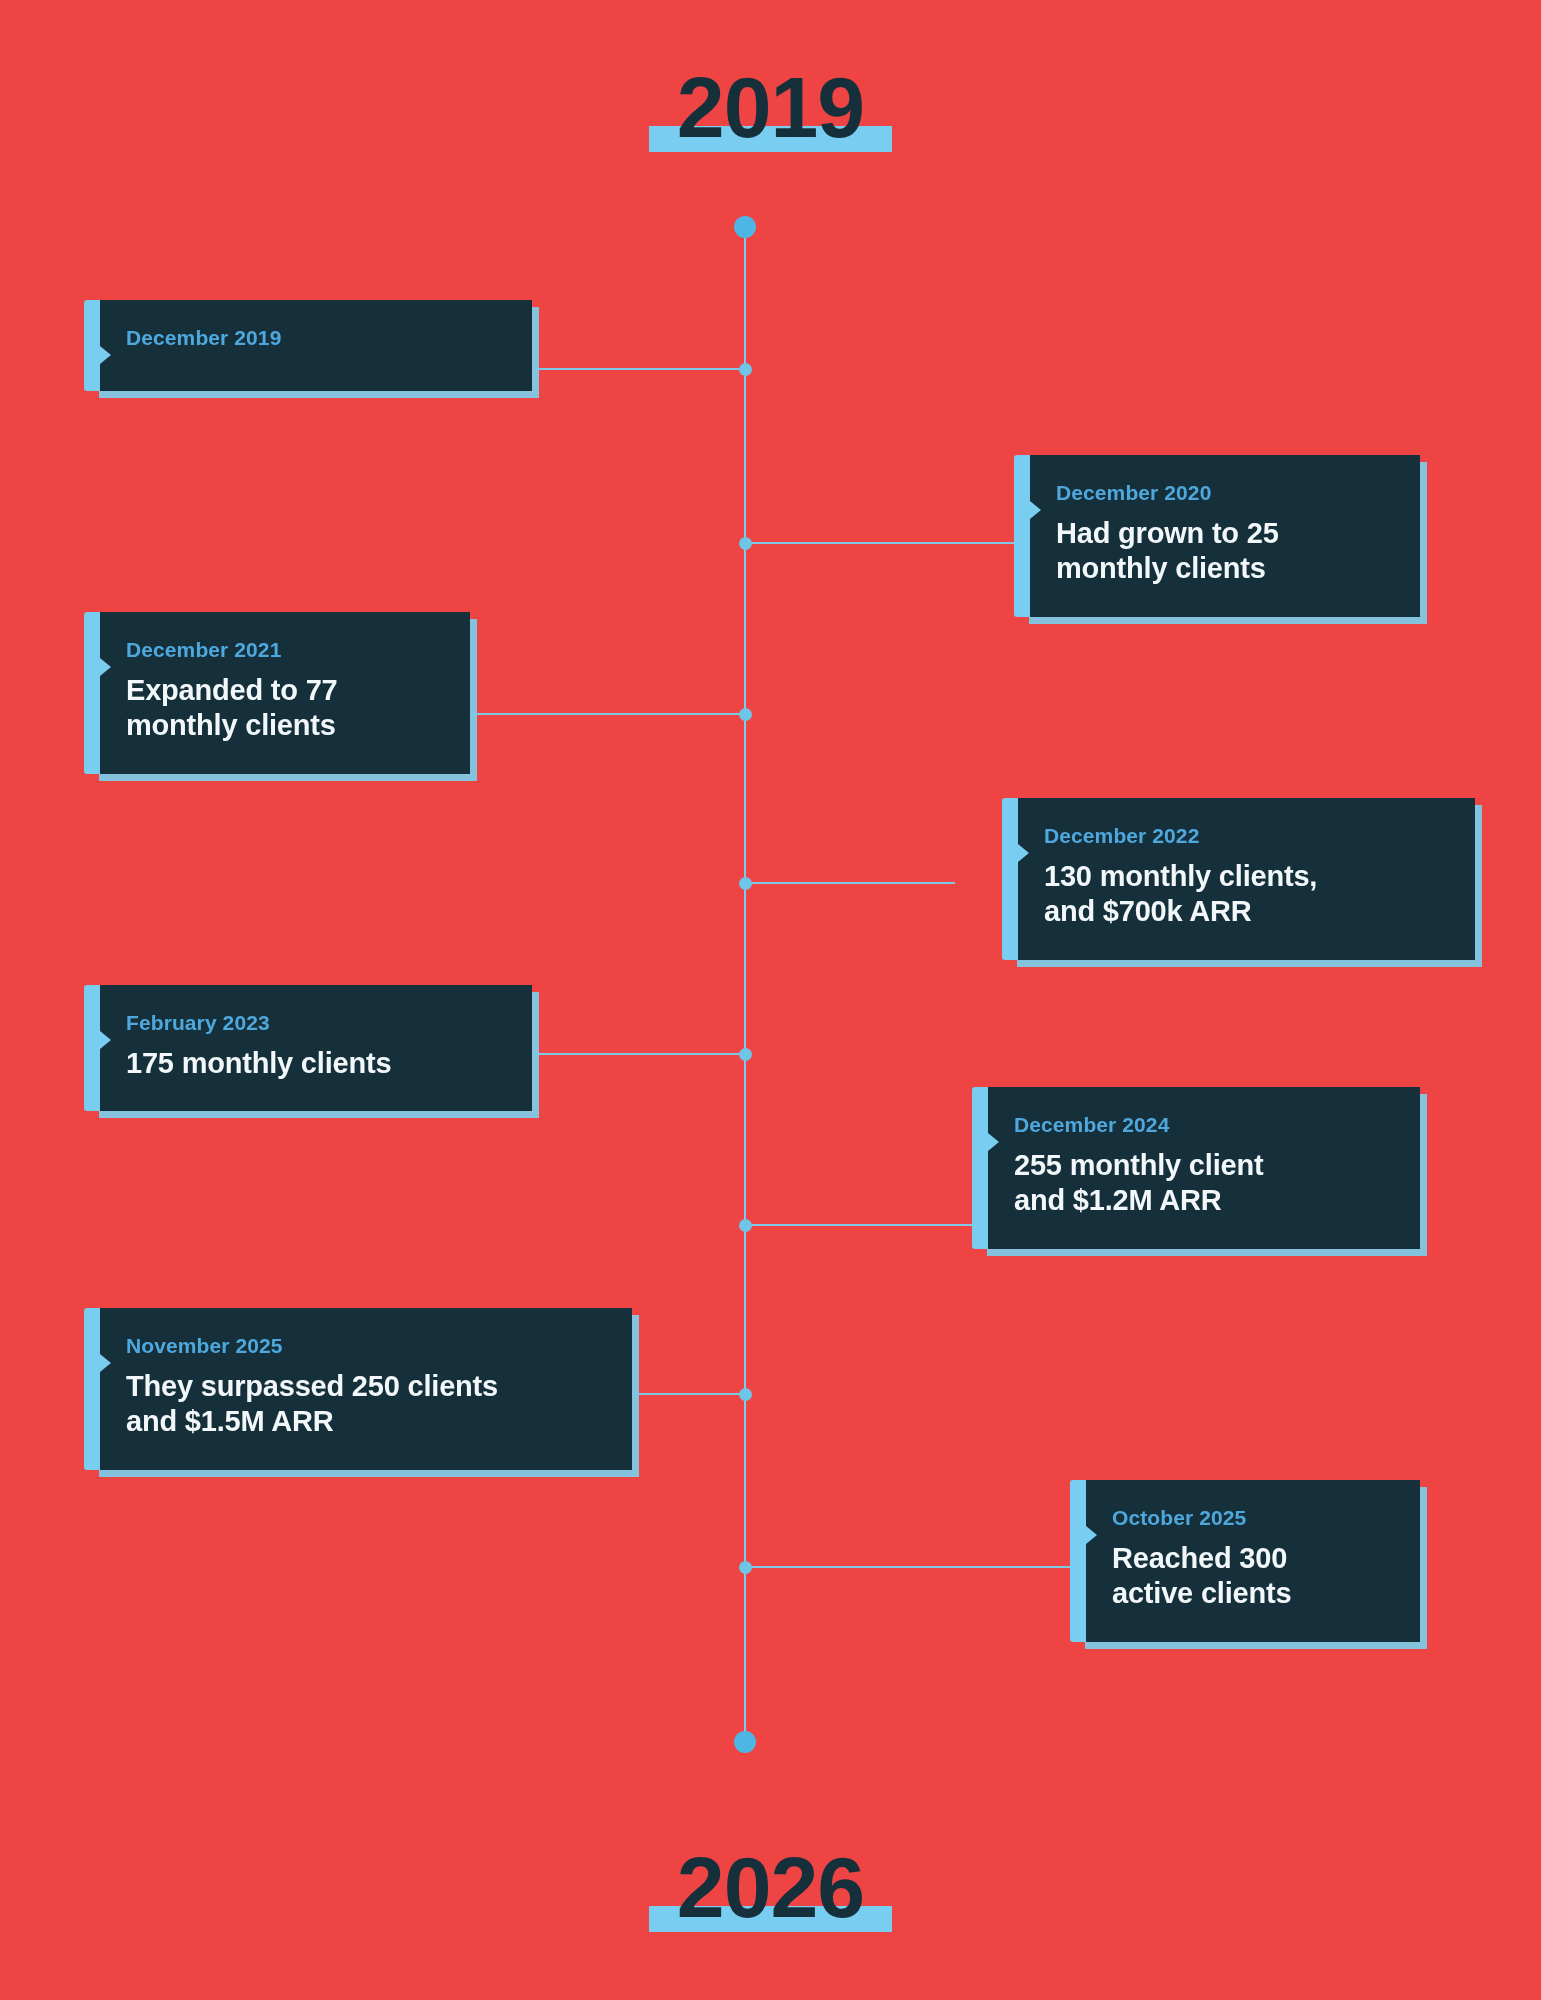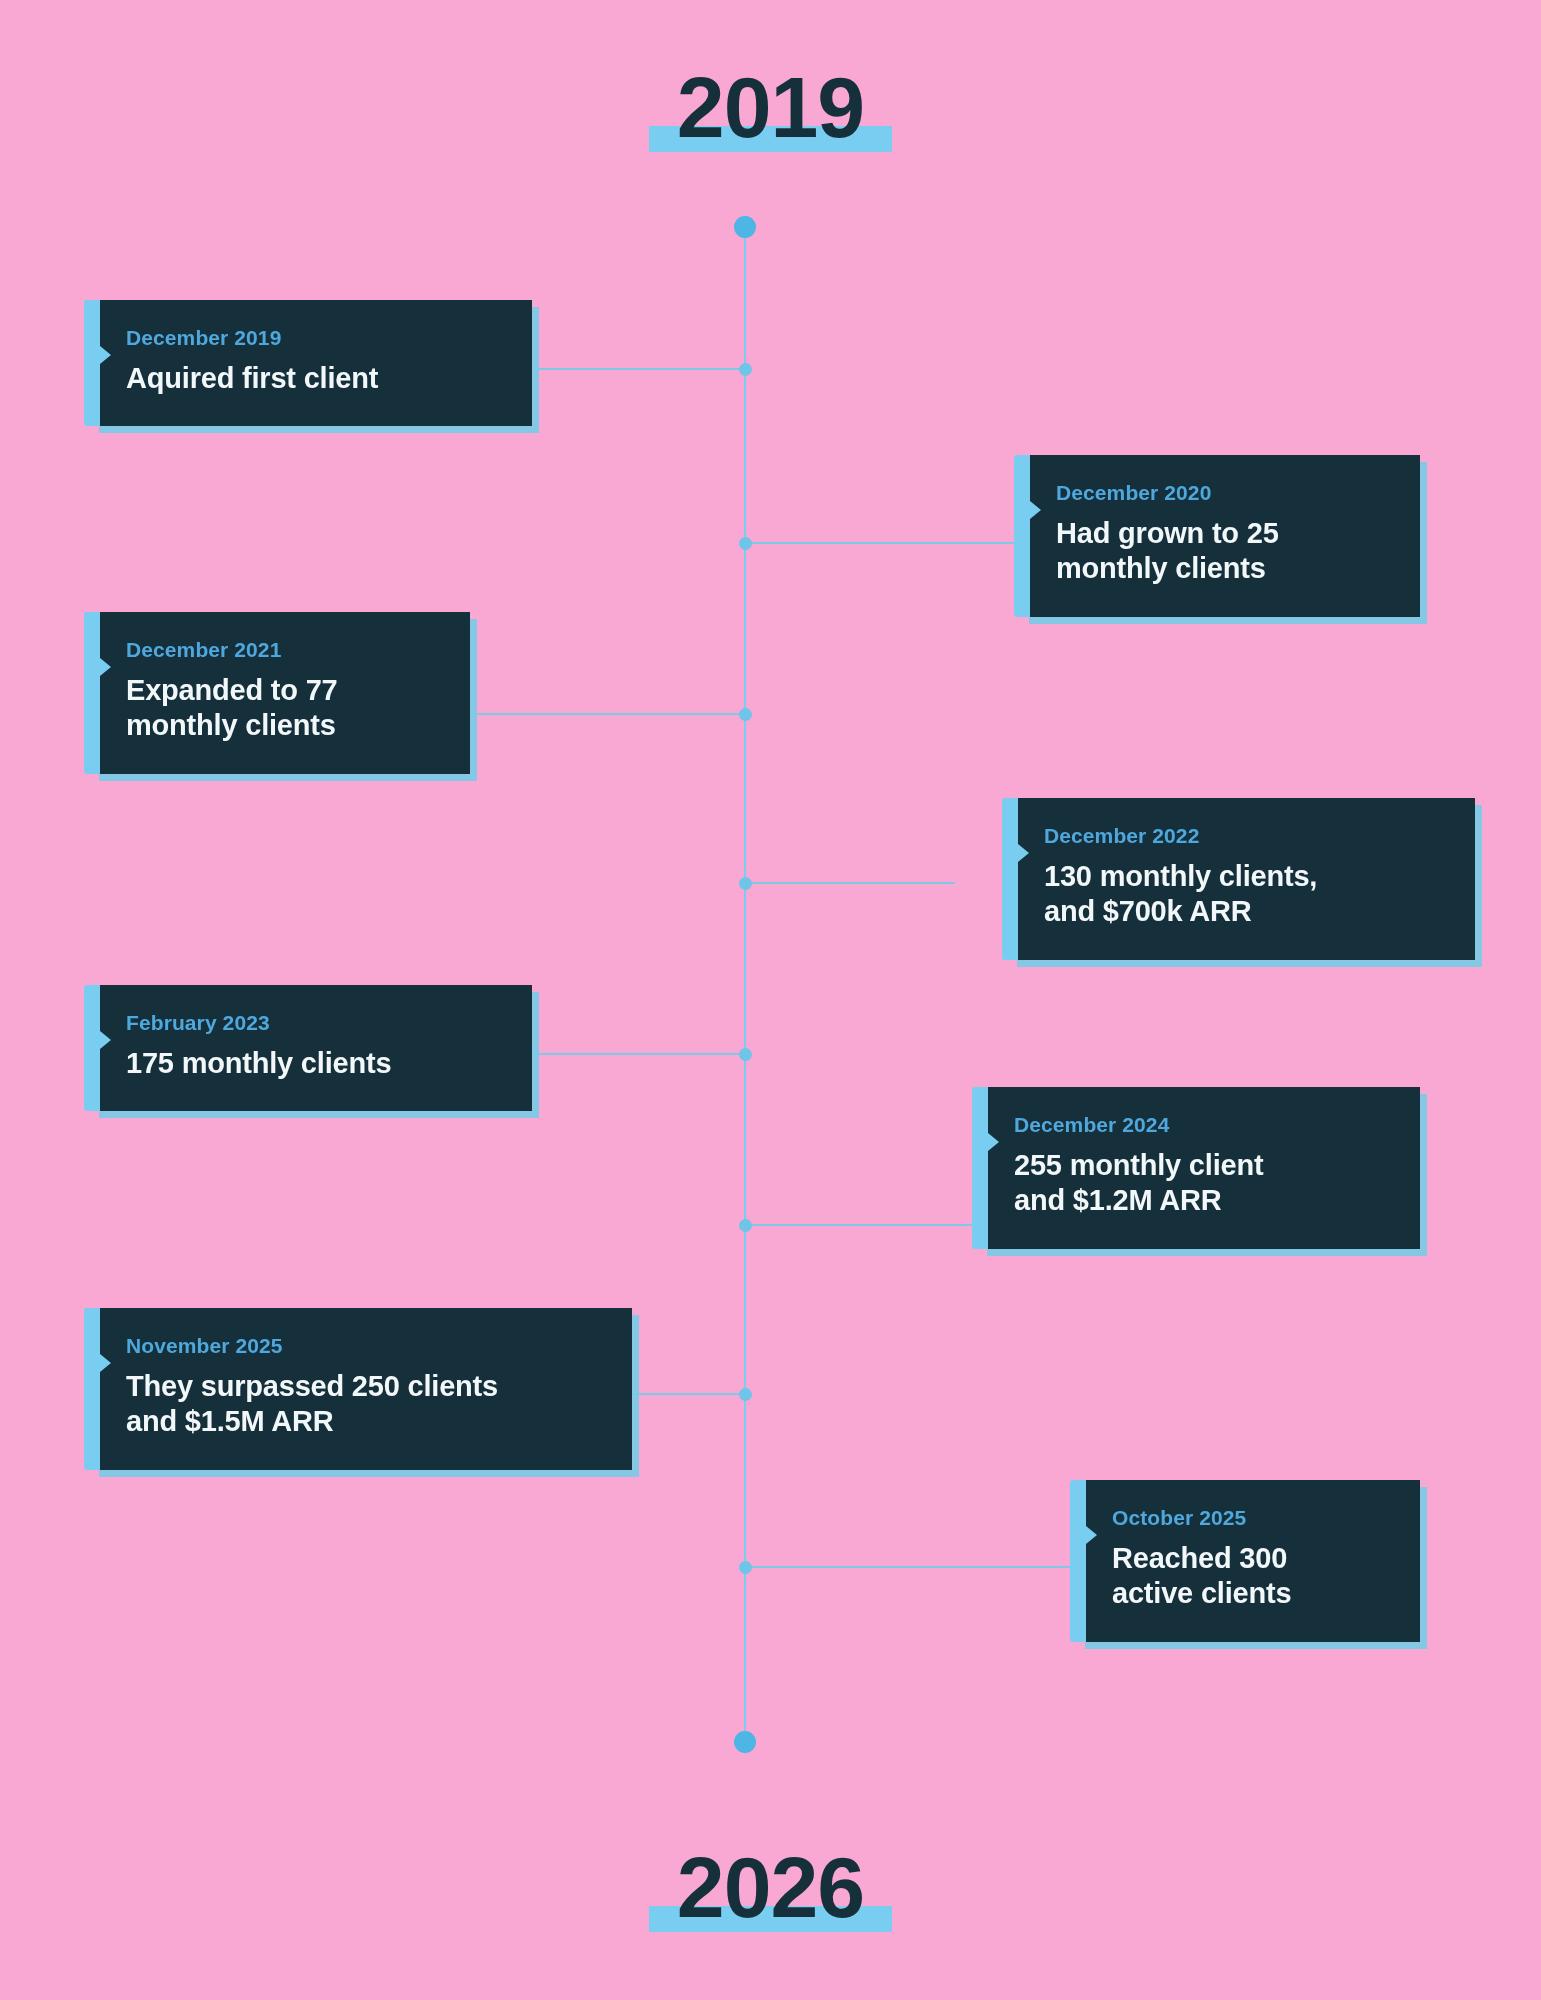--- a/index.html
+++ b/index.html
@@ -8,21 +8,21 @@
     background: #ffffff;
   }
   body {
     font-family: "Liberation Sans", sans-serif;
   }
 
   #stage {
     position: relative;
     width: 1541px;
     height: 2000px;
-    background: #f9a8d4;
+    background: #ef4444;
     overflow: hidden;
   }
 
   
   .year-cap {
     position: absolute;
     left: 0;
     width: 1541px;
     text-align: center;
     height: 110px;
@@ -153,21 +153,20 @@
   <div class="spine-line"></div>
   <div class="spine-dot-big" id="spine-dot-top"></div>
   <div class="spine-dot-big" id="spine-dot-bottom"></div>
 
   <div id="nodes-layer">
       <div class="connector" style="left: 532px; width: 213px; top: 368px;"></div>
       <div class="node-dot" style="top: 363px;"></div>
       <div class="card" style="left: 92px; top: 300px; width: 440px;">
         <div class="accent"></div>
         <div class="date">December 2019</div>
-        <div class="desc">Aquired first client</div>
       </div>
       <div class="connector" style="left: 745px; width: 277px; top: 542px;"></div>
       <div class="node-dot" style="top: 537px;"></div>
       <div class="card" style="left: 1022px; top: 455px; width: 398px;">
         <div class="accent"></div>
         <div class="date">December 2020</div>
         <div class="desc">Had grown to 25
 monthly clients</div>
       </div>
       <div class="connector" style="left: 470px; width: 275px; top: 713px;"></div>

